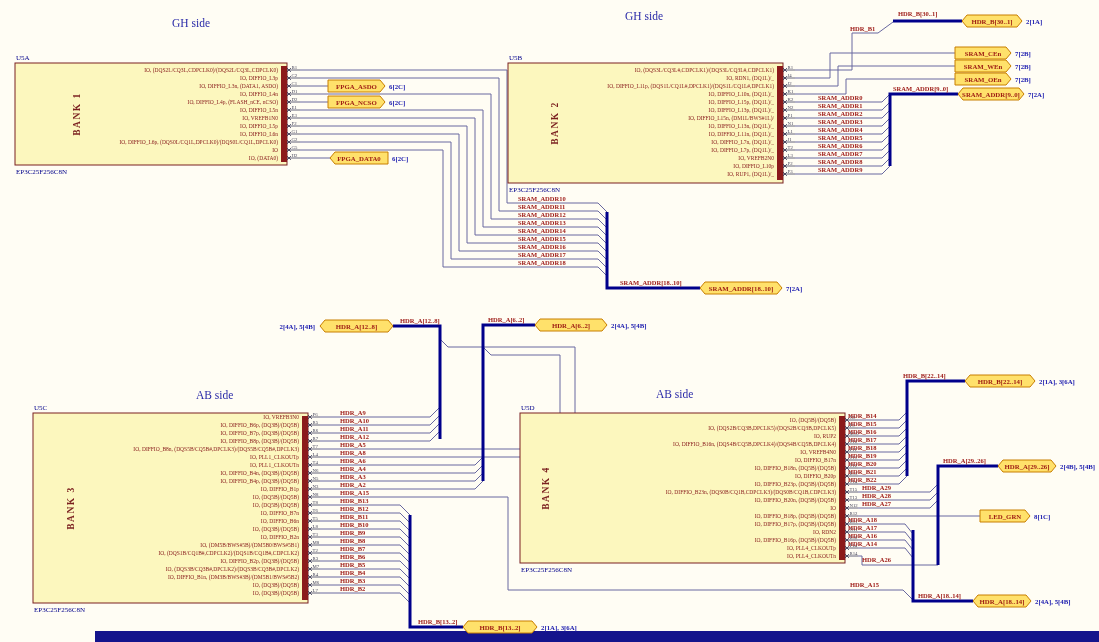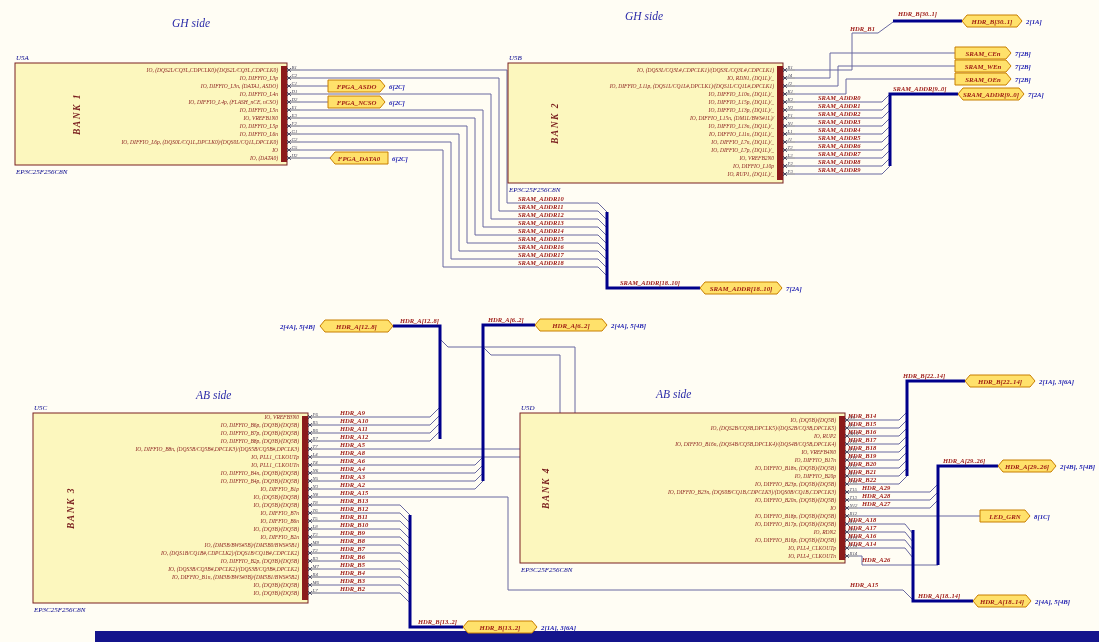--- a/index.html
+++ b/index.html
@@ -1,17 +1,17 @@
 <!DOCTYPE html>
 <html><head>
 <meta charset="utf-8">
 <style>
   html,body{margin:0;padding:0;}
   body{width:1099px;height:642px;background:#fffdf4;font-family:"Liberation Serif",serif;overflow:hidden;}
-  #sheet{position:relative;width:1099px;height:642px;font-style:italic;}
+  #sheet{position:relative;width:1099px;height:642px;}
   svg text{font-family:"Liberation Serif",serif;}
   .title{font-size:11.5px;fill:#2a2aa8;}
   .desig{font-size:7px;fill:#00008b;}
   .part{font-size:7px;fill:#00008b;}
   .bank-name{font-size:9.5px;font-weight:bold;fill:#7a1f1f;letter-spacing:1.5px;}
   .pin-name{font-size:5.5px;fill:#8b2020;}
   .pin-num{font-size:4.8px;fill:#44445a;}
   .net-label{font-size:6.5px;font-weight:bold;fill:#a0201c;}
   .port-text{font-size:6.8px;font-weight:bold;fill:#a02015;}
   .ref-text{font-size:6.8px;font-weight:bold;fill:#2020b0;}

